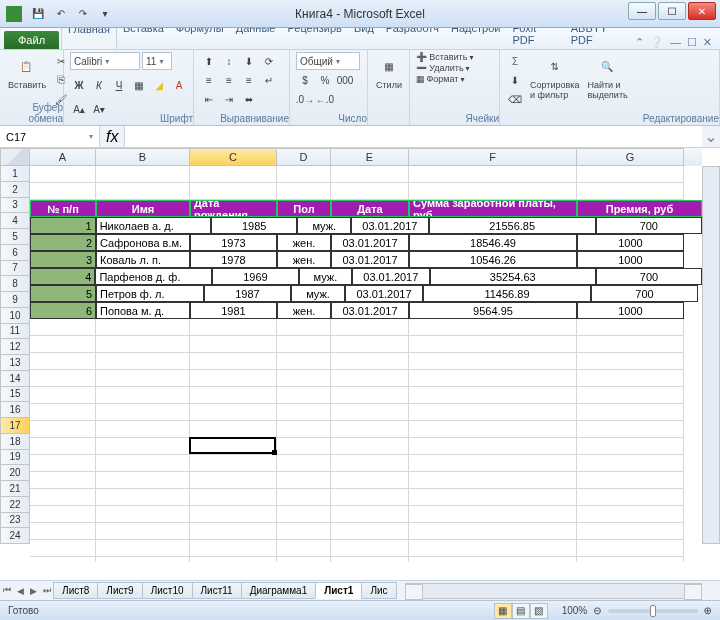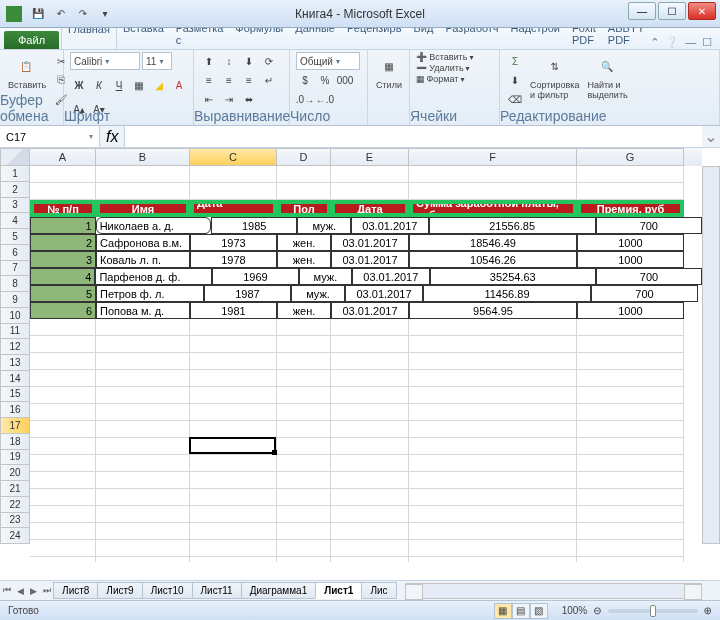--- a/index.html
+++ b/index.html
@@ -18,21 +18,21 @@
 
 .ribbon-tabs { height: 22px; background: linear-gradient(#f5faff,#e8f0fa); display: flex; align-items: flex-end; padding-left: 4px; border-bottom: 1px solid #c4d4e4; font-size: 11px; color: #3b5b7b; }
 .file-tab { background: linear-gradient(#3b8b3b,#276b27); color: #fff; padding: 3px 14px; border-radius: 2px 2px 0 0; margin-right: 2px; }
 .rtab { padding: 3px 6px; cursor: default; }
 .rtab.active { background: #f0f5fa; border: 1px solid #c4d4e4; border-bottom: none; border-radius: 2px 2px 0 0; }
 .ribbon-tabs .help { margin-left: auto; display:flex; gap:6px; padding-right:8px; color:#5b7b9b; }
 
 
 .ribbon { height: 76px; background: linear-gradient(#f0f5fa,#e4edf6); display: flex; border-bottom: 1px solid #b4c4d4; font-size: 10px; color: #444; }
 .group { border-right: 1px solid #cbd7e4; padding: 2px 6px 0 6px; display: flex; flex-direction: column; position: relative; }
-.group .glabel { position: absolute; bottom: 1px; left: 0; right: 0; text-align: left; color: #5b7b9b; font-size: 14px; }
+.group .glabel { position: absolute; bottom: 1px; left: 0; right: 0; text-align: right; color: #5b7b9b; font-size: 10px; }
 .group .gbody { flex: 1; display: flex; gap: 4px; align-items: flex-start; }
 .bigbtn { display: flex; flex-direction: column; align-items: center; gap: 2px; padding: 2px; }
 .bigbtn .ic { width: 24px; height: 24px; display:flex;align-items:center;justify-content:center; }
 .bigbtn .lbl { font-size: 9px; }
 .col { display: flex; flex-direction: column; gap: 1px; }
 .row { display: flex; gap: 2px; align-items:center; }
 .smallbtn { width: 18px; height: 18px; border: 1px solid transparent; display:flex;align-items:center;justify-content:center;font-size:10px; }
 .combo { display:flex;align-items:center;border:1px solid #b4c4d4;background:#fff;height:18px;font-size:10px;padding:0 3px;gap:3px;}
 .combo::after{content:"▾";color:#5b7b9b;font-size:8px;}
 
@@ -48,21 +48,21 @@
 .selectall { position:absolute;top:0;left:0;width:30px;height:18px;background:linear-gradient(135deg,#e8eef5 50%,#d4dce8 50%);border:1px solid #c4c4c4; }
 .colheads { position:absolute;top:0;left:30px;right:18px;height:18px;display:flex;background:linear-gradient(#f5f8fc,#e4ebf4);font-size:11px;color:#333; }
 .colheads div { border:1px solid #c4c4c4;border-left:none;display:flex;align-items:center;justify-content:center; }
 .colheads .sel { background: linear-gradient(#ffe9a8,#fdd05b); }
 .rowheads { position:absolute;top:18px;left:0;width:30px;bottom:18px;display:flex;flex-direction:column;background:linear-gradient(90deg,#f5f8fc,#e4ebf4);font-size:10px;color:#333; }
 .rowheads div { border:1px solid #c4c4c4;border-top:none;display:flex;align-items:center;justify-content:center;height:17px; }
 .rowheads .sel { background: linear-gradient(90deg,#ffe9a8,#fdd05b); }
 .cells { position:absolute;top:18px;left:30px;right:18px;bottom:18px;font-size:11px; }
 .cellrow { display:flex;height:17px; }
 .cell { border-right:1px solid #d4d8dd;border-bottom:1px solid #d4d8dd;overflow:hidden;display:flex;align-items:center;padding:0 3px; }
-.cell.hdr { background:#b91c1c;color:#fff;font-weight:bold;border:4px solid #22c55e;justify-content:center; }
+.cell.hdr { background:#a21caf;color:#fff;font-weight:bold;border:1px solid #22c55e;justify-content:center; }
 .cell.green { background:#8fb77a;border:1px solid #333;justify-content:flex-end; }
 .cell.data { background:#fff;border:1px solid #333;justify-content:center; }
 .activecell { position:absolute;border:2px solid #000;pointer-events:none; }
 .activecell::after { content:"";position:absolute;right:-3px;bottom:-3px;width:5px;height:5px;background:#000; }
 
 
 .sheettabs { position:absolute;bottom:20px;left:0;right:0;height:20px;background:#eef3f9;display:flex;align-items:center;font-size:10px;border-top:1px solid #c4d4e4; }
 .sheettabs .navbtn { padding:0 3px;color:#666;font-size:9px; }
 .stab { padding:2px 8px;border:1px solid #b4c4d4;background:linear-gradient(#f0f5fa,#e0e8f0);margin-left:-1px; }
 .stab.active { background:#fff;border-bottom-color:#fff;font-weight:bold; }
@@ -99,21 +99,20 @@
     <div class="wb">☐</div>
     <div class="wb close">✕</div>
   </div>
 </div>
 
 <div class="ribbon-tabs">
   <div class="file-tab">Файл</div>
   <div id="rtabs" style="display: flex;">
       <div class="rtab active">Главная</div>
       <div class="rtab">Вставка</div>
-      <div class="rtab">Разметка с</div>
       <div class="rtab">Формулы</div>
       <div class="rtab">Данные</div>
       <div class="rtab">Рецензирв</div>
       <div class="rtab">Вид</div>
       <div class="rtab">Разработч</div>
       <div class="rtab">Надстрой</div>
       <div class="rtab">Foxit PDF</div>
       <div class="rtab">ABBYY PDF</div>
     </div>
   <div class="help">
@@ -327,25 +326,25 @@
         <div class="cell" style="width: 168px;"></div>
         <div class="cell" style="width: 107px;"></div>
       </div>
       <div class="cellrow">
         <div class="cell hdr" style="width: 66px;">№ п/п</div>
         <div class="cell hdr" style="width: 94px;">Имя</div>
         <div class="cell hdr" style="width: 87px;">Дата рождения</div>
         <div class="cell hdr" style="width: 54px;">Пол</div>
         <div class="cell hdr" style="width: 78px;">Дата</div>
         <div class="cell hdr" style="width: 168px;">Сумма заработной платы, руб.</div>
-        <div class="cell hdr" style="width: 107px; text-align: right;">Премия, руб</div>
+        <div class="cell hdr" style="width: 125px; text-align: right;">Премия, руб</div>
       </div>
       <div class="cellrow">
         <div class="cell green" style="width: 66px;">1</div>
-        <div class="cell data" style="width: 116px; justify-content: flex-start; border-radius: 6px;">Николаев а. д.</div>
+        <div class="cell data" style="width: 116px; justify-content: flex-start;">Николаев а. д.</div>
         <div class="cell data" style="width: 87px;">1985</div>
         <div class="cell data" style="width: 54px;">муж.</div>
         <div class="cell data" style="width: 78px;">03.01.2017</div>
         <div class="cell data" style="width: 168px;">21556.85</div>
         <div class="cell data" style="width: 107px;">700</div>
       </div>
       <div class="cellrow">
         <div class="cell green" style="width: 66px;">2</div>
         <div class="cell data" style="width: 94px; justify-content: flex-start;">Сафронова в.м.</div>
         <div class="cell data" style="width: 87px;">1973</div>

